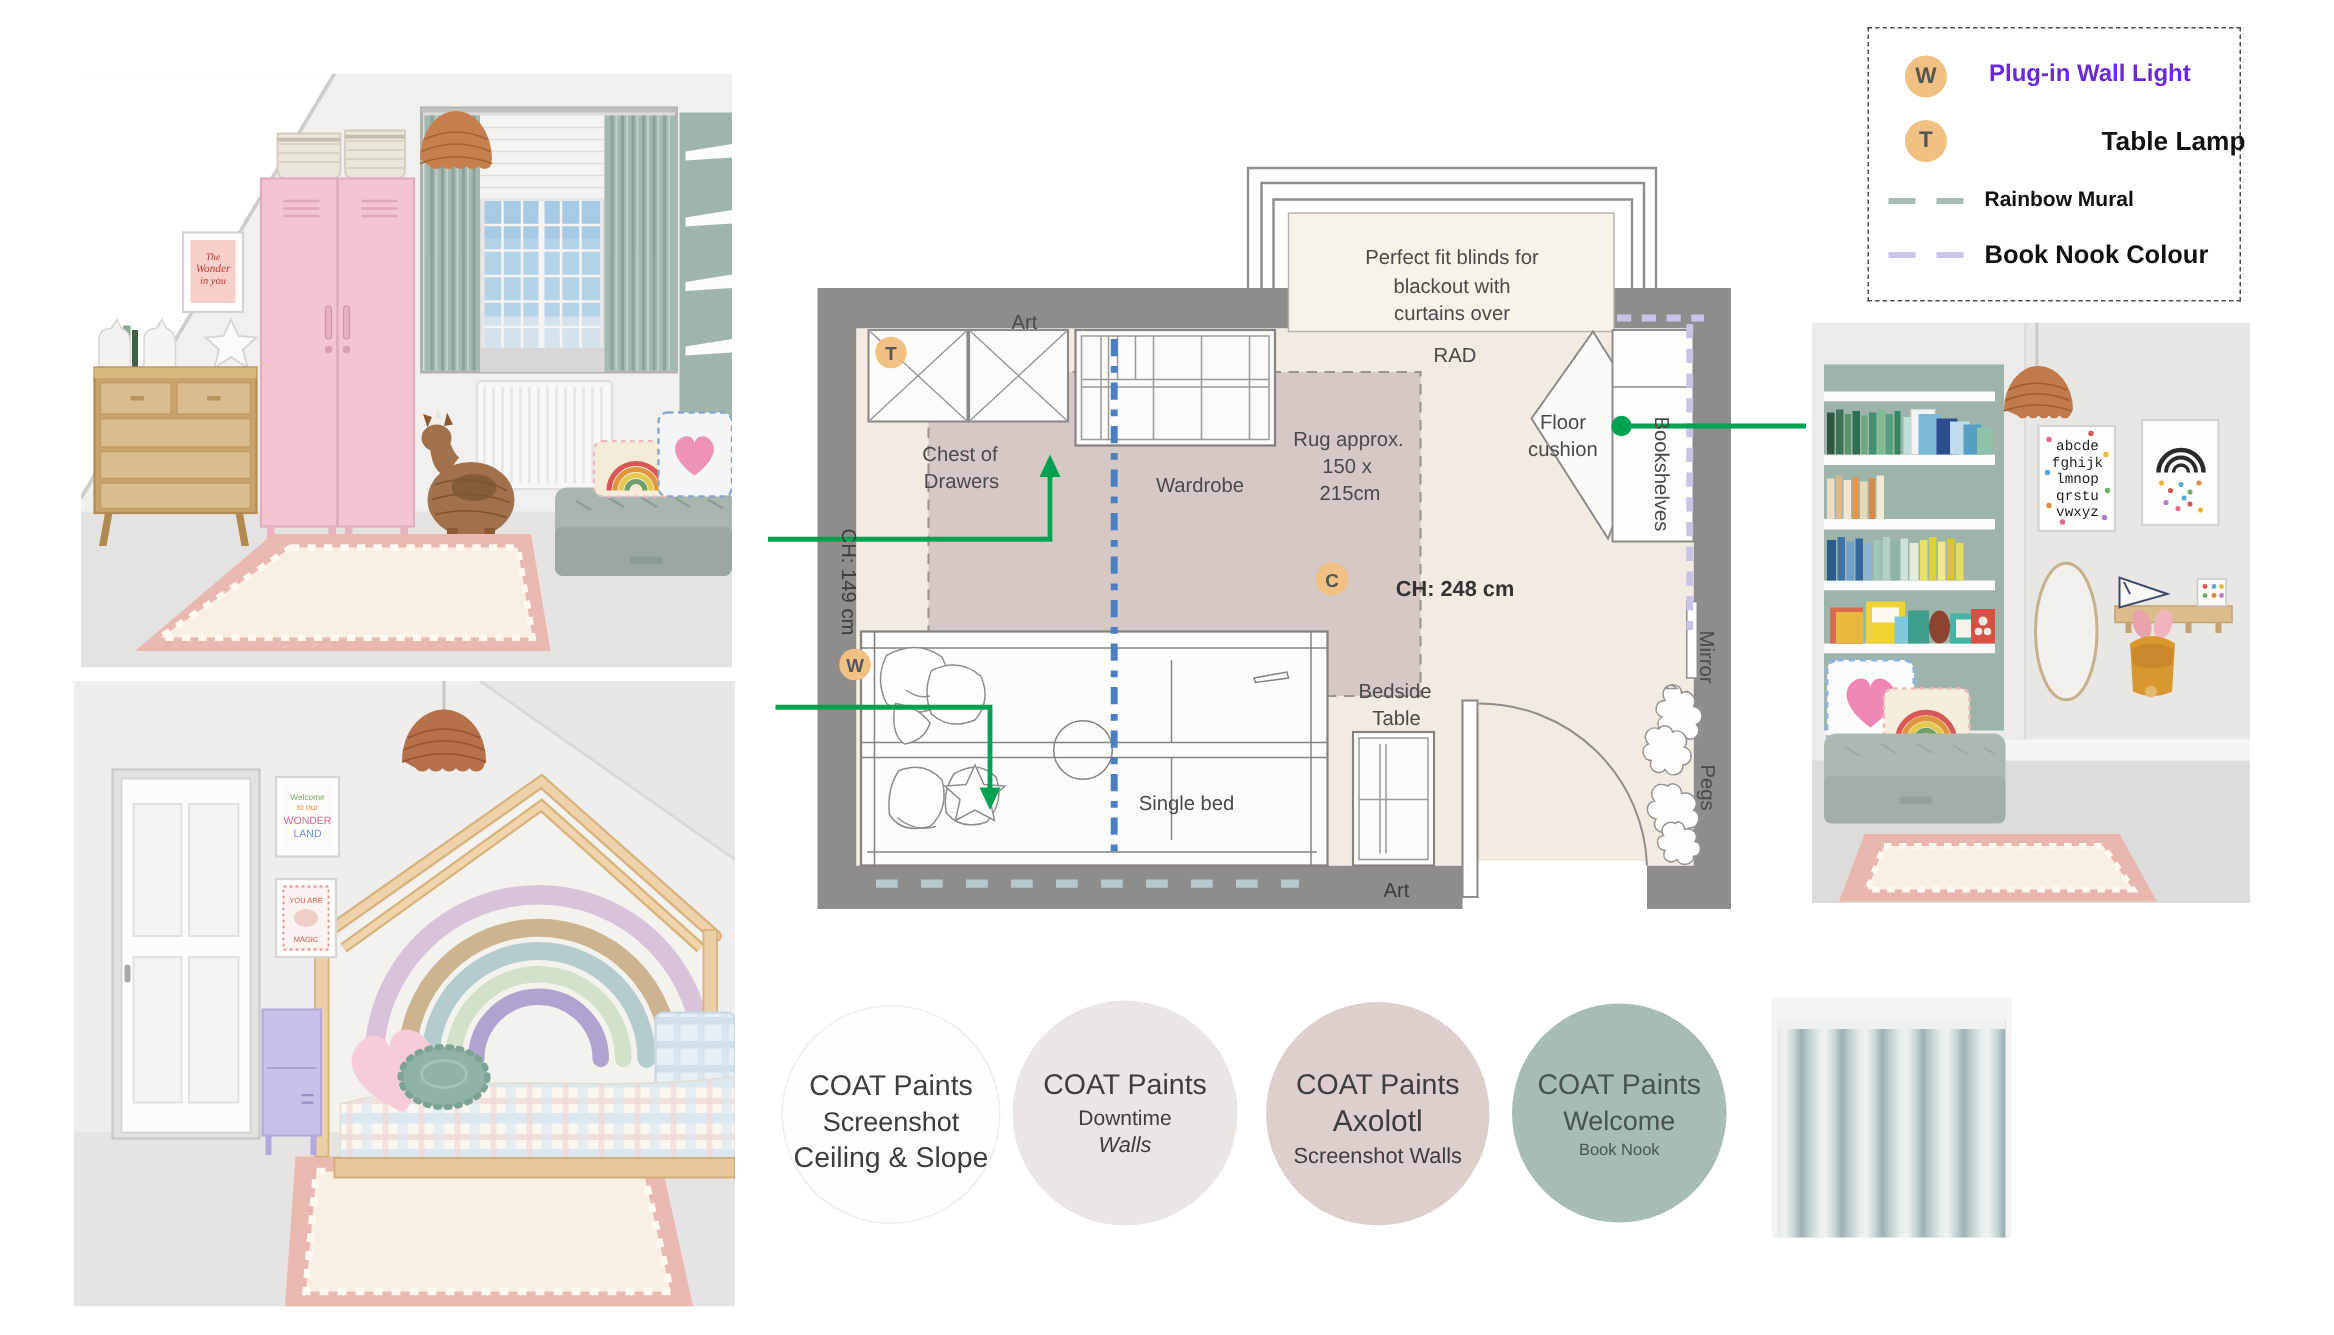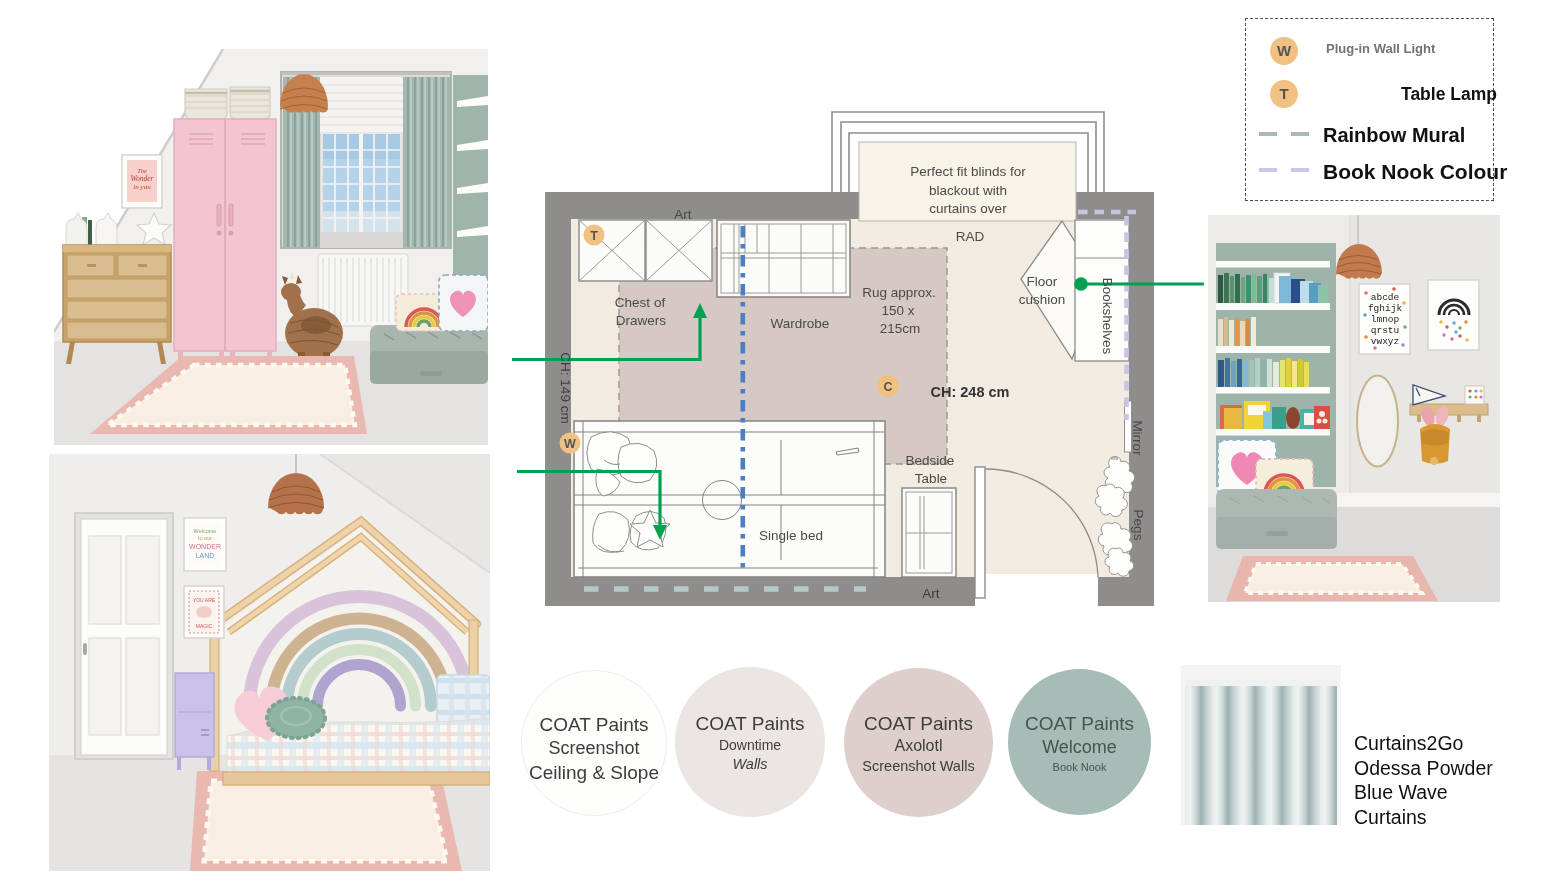--- a/index.html
+++ b/index.html
@@ -8,66 +8,65 @@
   .abs{position:absolute;}
 </style>
 </head>
 <body>
 <div id="board">
 
 <div class="abs" style="left:1245px;top:18px;width:247px;height:181px;border:1.5px dashed #4d4d4d;background:#ffffff;"></div>
 
 <div class="abs" style="left:1270px;top:37px;width:28px;height:28px;border-radius:50%;background:#f1c183;color:#555;font-size:15px;font-weight:bold;text-align:center;line-height:28px;">W</div>
 
-<div class="abs" style="left:1326px;top:41px;font-size:13px;font-weight:600;color:#737373;">Plug-in Wall Light</div>
+<div class="abs" style="left:1326px;top:41px;font-size:16px;font-weight:600;color:#6d28d9;">Plug-in Wall Light</div>
 
 <div class="abs" style="left:1270px;top:80px;width:28px;height:28px;border-radius:50%;background:#f1c183;color:#555;font-size:15px;font-weight:bold;text-align:center;line-height:28px;">T</div>
 
 <div class="abs" style="left:1401px;top:84px;font-size:17.5px;font-weight:600;color:#111;">Table Lamp</div>
 
 <div class="abs" style="left:1259px;top:132px;width:18px;height:4px;background:#a9bcb2;"></div>
 <div class="abs" style="left:1291px;top:132px;width:18px;height:4px;background:#a9bcb2;"></div>
 
-<div class="abs" style="left:1323px;top:124px;font-size:20px;font-weight:600;color:#111;">Rainbow Mural</div>
+<div class="abs" style="left:1323px;top:124px;font-size:14px;font-weight:600;color:#111;">Rainbow Mural</div>
 
 <div class="abs" style="left:1259px;top:168px;width:18px;height:4px;background:#c9c6ea;"></div>
 <div class="abs" style="left:1291px;top:168px;width:18px;height:4px;background:#c9c6ea;"></div>
 
-<div class="abs" style="left:1323px;top:160px;font-size:21px;font-weight:600;color:#111;">Book Nook Colour</div>
+<div class="abs" style="left:1323px;top:160px;font-size:17px;font-weight:600;color:#111;">Book Nook Colour</div>
 
 <div class="abs" style="left:521px;top:670px;width:144px;height:144px;border-radius:50%;background:#fdfdfc;border:1px solid #ededeb;text-align:center;color:#3d3d3d;">
   <div style="margin-top:43px;font-size:19px;">COAT Paints</div>
   <div style="font-size:18px;margin-top:2px;">Screenshot</div>
   <div style="font-size:19px;margin-top:3px;">Ceiling &amp; Slope</div>
 </div>
 
 <div class="abs" style="left:675px;top:667px;width:150px;height:150px;border-radius:50%;background:#ebe6e1;text-align:center;color:#3d3d3d;">
   <div style="margin-top:46px;font-size:19px;">COAT Paints</div>
   <div style="font-size:14px;margin-top:2px;">Downtime</div>
   <div style="font-size:14.5px;margin-top:3px;font-style:italic;">Walls</div>
 </div>
 
 <div class="abs" style="left:844px;top:668px;width:149px;height:149px;border-radius:50%;background:#ddcfcb;text-align:center;color:#3d3d3d;">
   <div style="margin-top:45px;font-size:19px;">COAT Paints</div>
-  <div style="font-size:16px;margin-top:2px;">Axolotl</div>
+  <div style="font-size:20px;margin-top:2px;">Axolotl</div>
   <div style="font-size:14.5px;margin-top:3px;">Screenshot Walls</div>
 </div>
 
 <div class="abs" style="left:1008px;top:669px;width:143px;height:146px;border-radius:50%;background:#a7bcb6;text-align:center;color:#47544f;">
   <div style="margin-top:44px;font-size:19px;">COAT Paints</div>
   <div style="font-size:18px;margin-top:2px;">Welcome</div>
   <div style="font-size:11px;margin-top:3px;">Book Nook</div>
 </div>
 
 <div class="abs" style="left:1181px;top:665px;width:160px;height:160px;background:#f4f4f3;">
   <div class="abs" style="left:4px;top:15px;width:152px;height:145px;background:repeating-linear-gradient(90deg,#e3ebea 0px,#eff3f2 5px,#c9d7d7 11px,#9db0b2 16px,#bfcecf 21px,#dfe8e7 27px);"></div>
   <div class="abs" style="left:4px;top:15px;width:152px;height:6px;background:#eef1f0;"></div>
 </div>
 
-<div class="abs" style="left:1354px;top:731px;font-size:19.5px;color:#111;line-height:24.5px;">Curtains2Go<br>Odessa Powder<br>Blue Wave<br>Curtains</div>
 
 <svg class="abs" style="left:500px;top:100px;" width="710" height="520" viewBox="500 100 710 520" font-family="Liberation Sans, sans-serif">
 
 <g fill="none" stroke="#8f8d8d" stroke-width="1.6">
   <path d="M832,192 V112 H1104 V192"></path>
   <path d="M841,192 V122 H1096 V192"></path>
   <path d="M849,192 V133 H1088 V192"></path>
 </g>
 
 <path fill="#8f8c8c" fill-rule="evenodd" d="M545,192 H1154 V606 H545 Z M571,219 H1129 V577 H571 Z"></path>

